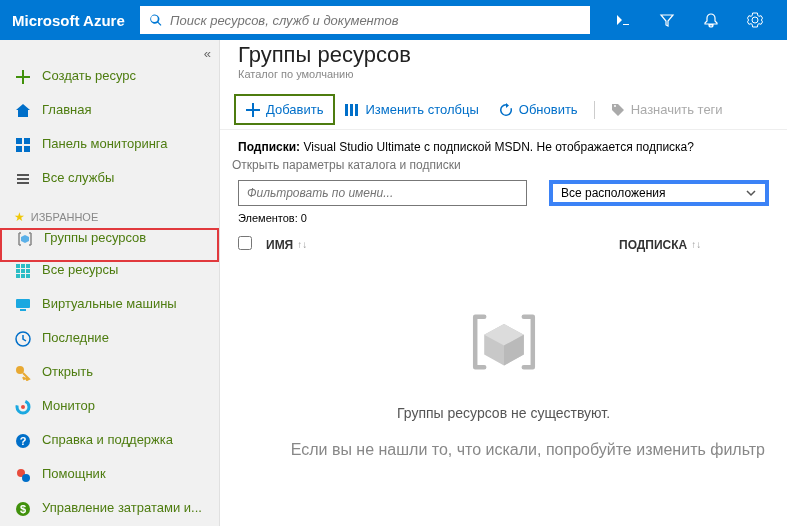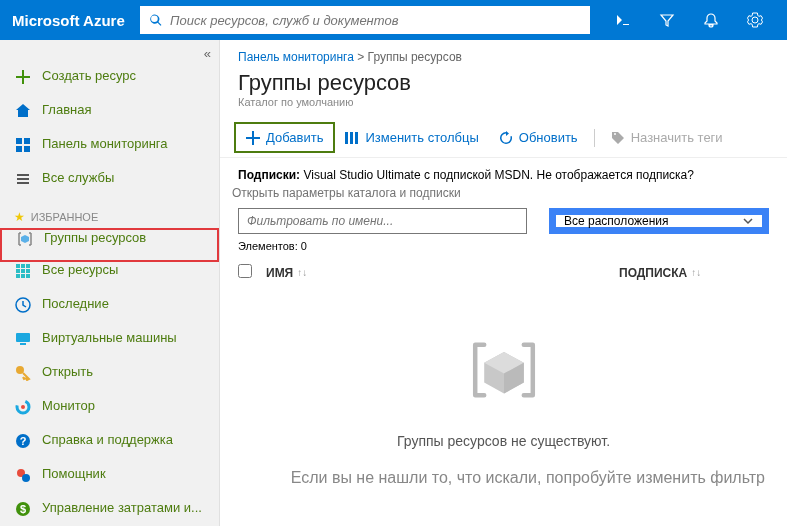--- a/index.html
+++ b/index.html
@@ -36,21 +36,21 @@
     .toolbar-btn.add { border: 2px solid #4d7c0f; }
     .toolbar-btn.disabled { color: #aaa; }
     .toolbar-sep { width: 1px; height: 18px; background: #ccc; margin: 0 6px; }
     
     .sub-info { padding: 10px 18px 4px; font-size: 12px; }
     .sub-info b { font-weight: 700; }
     .sub-link { color: #737373; font-size: 12px; padding: 0 4px 8px; cursor: pointer; margin-left: 8px; }
     
     .filters { display: flex; gap: 22px; padding: 0 18px 4px; }
     .filter-input { flex: 1; height: 26px; border: 1px solid #777; padding: 0 8px; font-style: italic; color: #888; font-size: 12px; }
-    .filter-select { width: 220px; height: 26px; border: 7px solid #3b82f6; display: flex; align-items: center; justify-content: space-between; padding: 0 8px; font-size: 12px; cursor: pointer; }
+    .filter-select { width: 220px; height: 26px; border: 4px solid #3b82f6; display: flex; align-items: center; justify-content: space-between; padding: 0 8px; font-size: 12px; cursor: pointer; }
     .elem-count { font-size: 11px; padding: 2px 18px 8px; }
     
     .table-header { display: flex; padding: 4px 18px; font-size: 12px; text-transform: uppercase; font-weight: 600; color: #333; }
     .col-check { width: 28px; }
     .col-check input { width: 14px; height: 14px; }
     .col-name { flex: 1; display: flex; align-items: center; gap: 4px; }
     .col-sub { width: 150px; display: flex; align-items: center; gap: 4px; }
     .sort-arrow { color: #999; font-size: 10px; }
     
     .empty-state { text-align: center; padding: 40px 20px 10px; color: #888; }
@@ -159,38 +159,38 @@
               <rect x="1" y="11" width="4" height="4" fill="#2cbdc5"></rect>
               <rect x="6" y="11" width="4" height="4" fill="#2cbdc5"></rect>
               <rect x="11" y="11" width="4" height="4" fill="#2cbdc5"></rect>
             </svg>
           </span>
         <span>Все ресурсы</span>
       </div>
       <div class="sidebar-item">
         <span class="sidebar-icon">
             <svg width="16" height="16" viewBox="0 0 16 16">
+              <rect x="1" y="2" width="14" height="9" rx="1" fill="#1ba8e0"></rect>
+              <rect x="5" y="12" width="6" height="2" fill="#1ba8e0"></rect>
+            </svg>
+          </span>
+        <span>Виртуальные машины</span>
+      </div>
+      <div class="sidebar-item">
+        <span class="sidebar-icon">
+            <svg width="16" height="16" viewBox="0 0 16 16">
               <circle cx="8" cy="8" r="7" fill="none" stroke="#006fc9" stroke-width="1.5"></circle>
               <path d="M8 4v4l3 2" stroke="#006fc9" stroke-width="1.5" fill="none"></path>
             </svg>
           </span>
         <span>Последние</span>
       </div>
       <div class="sidebar-item">
         <span class="sidebar-icon">
             <svg width="16" height="16" viewBox="0 0 16 16">
-              <rect x="1" y="2" width="14" height="9" rx="1" fill="#1ba8e0"></rect>
-              <rect x="5" y="12" width="6" height="2" fill="#1ba8e0"></rect>
-            </svg>
-          </span>
-        <span>Виртуальные машины</span>
-      </div>
-      <div class="sidebar-item">
-        <span class="sidebar-icon">
-            <svg width="16" height="16" viewBox="0 0 16 16">
               <circle cx="5" cy="5" r="4" fill="#e8a933"></circle>
               <path d="M8 8l6 6-2 1-1-2-2 1-1-2" stroke="#e8a933" stroke-width="2" fill="none"></path>
             </svg>
           </span>
         <span>Открыть</span>
       </div>
       <div class="sidebar-item">
         <span class="sidebar-icon">
             <svg width="16" height="16" viewBox="0 0 16 16">
               <circle cx="8" cy="8" r="6" fill="none" stroke="#1ba8e0" stroke-width="3" stroke-dasharray="20 10"></circle>
@@ -223,23 +223,20 @@
               <circle cx="8" cy="8" r="7" fill="#41910c"></circle>
               <text x="8" y="12" text-anchor="middle" fill="#fff" font-size="11" font-weight="bold">$</text>
             </svg>
           </span>
         <span>Управление затратами и...</span>
       </div>
     </div>
   </div>
 
   <div class="main">
-    <div class="breadcrumb">
-      <a href="#">Панель мониторинга</a><span> &gt; </span><span>Группы ресурсов</span>
-    </div>
     <div class="page-title">Группы ресурсов</div>
     <div class="subtitle">Каталог по умолчанию</div>
 
     <div class="toolbar">
       <div class="toolbar-btn add">
         <svg width="14" height="14" viewBox="0 0 14 14">
             <path d="M6 0h2v6h6v2H8v6H6V8H0V6h6V0z" fill="#006fc9"></path>
           </svg>
         <span>Добавить</span>
       </div>

